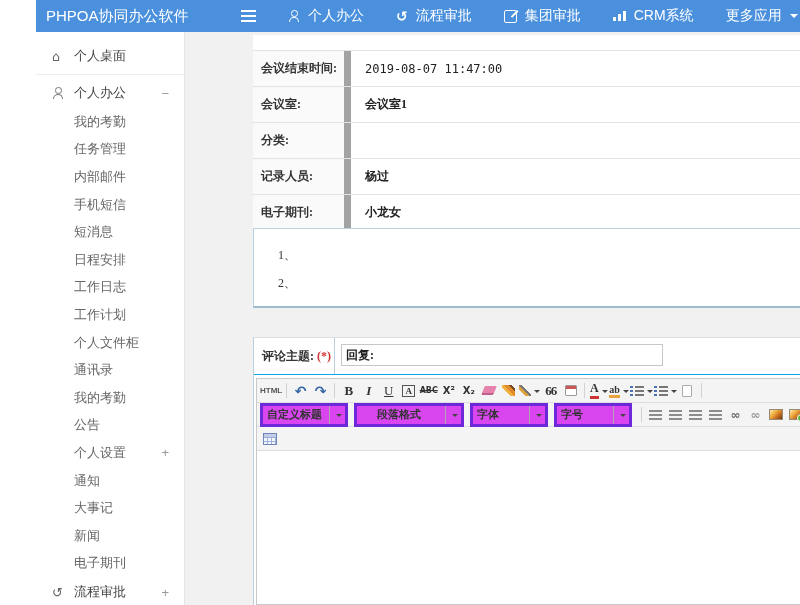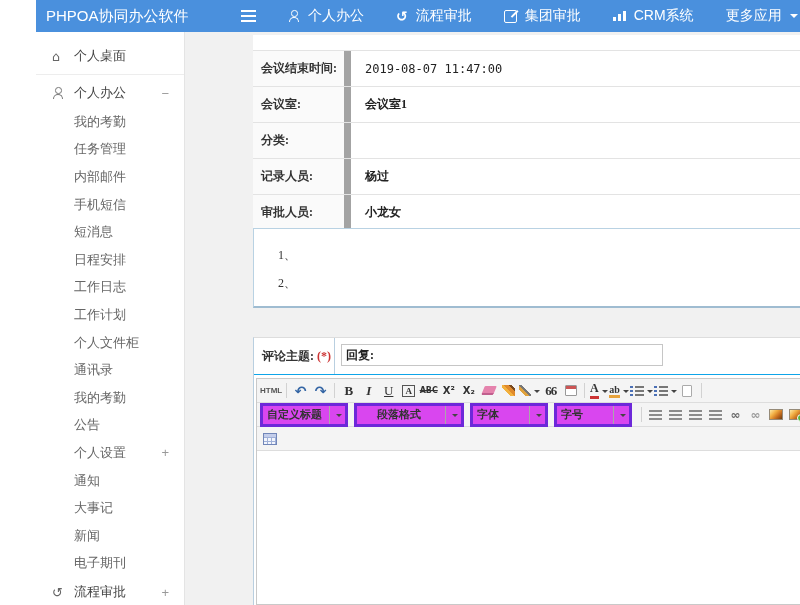--- a/index.html
+++ b/index.html
@@ -242,21 +242,21 @@
         </div>
         <div class="info-row">
           <div class="info-label">分类:</div>
           <div class="info-value"></div>
         </div>
         <div class="info-row">
           <div class="info-label">记录人员:</div>
           <div class="info-value">杨过</div>
         </div>
         <div class="info-row">
-          <div class="info-label">审批人员:</div>
+          <div class="info-label">电子期刊:</div>
           <div class="info-value">小龙女</div>
         </div>
       </div>
 
     <div class="content-box" id="content-box">
         <div class="cb-line">1、</div>
         <div class="cb-line">2、</div>
       </div>
 
     <div class="comment-table">

